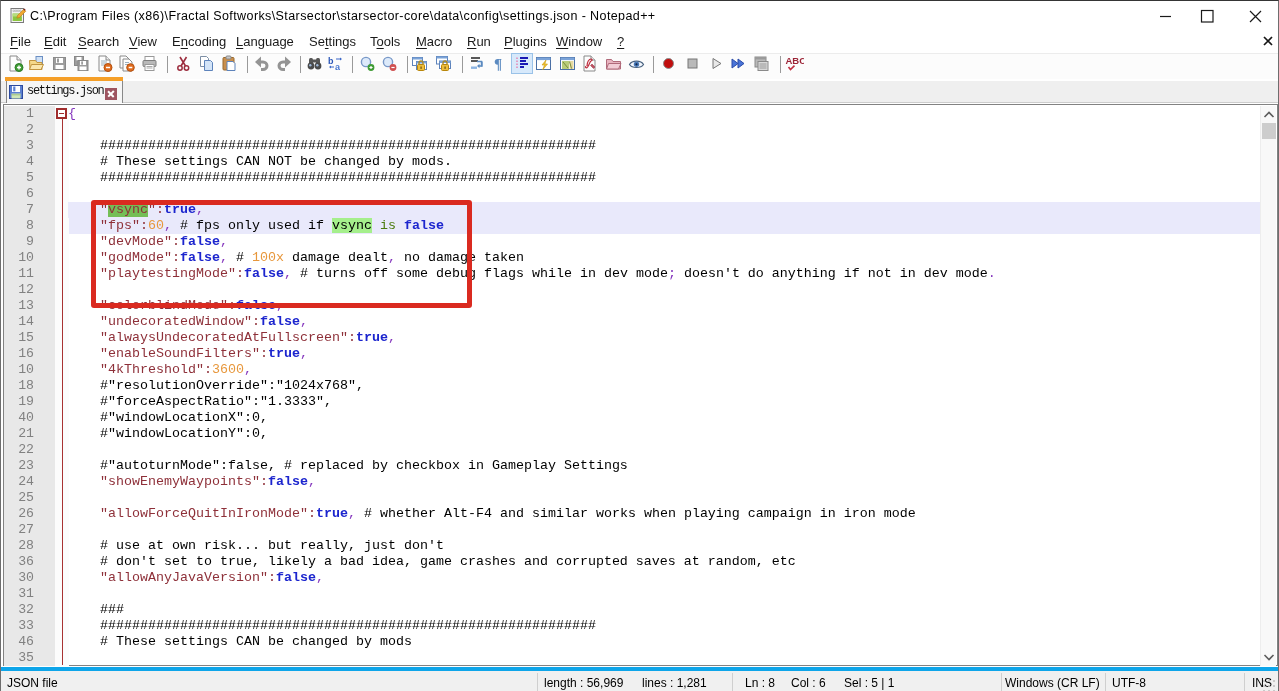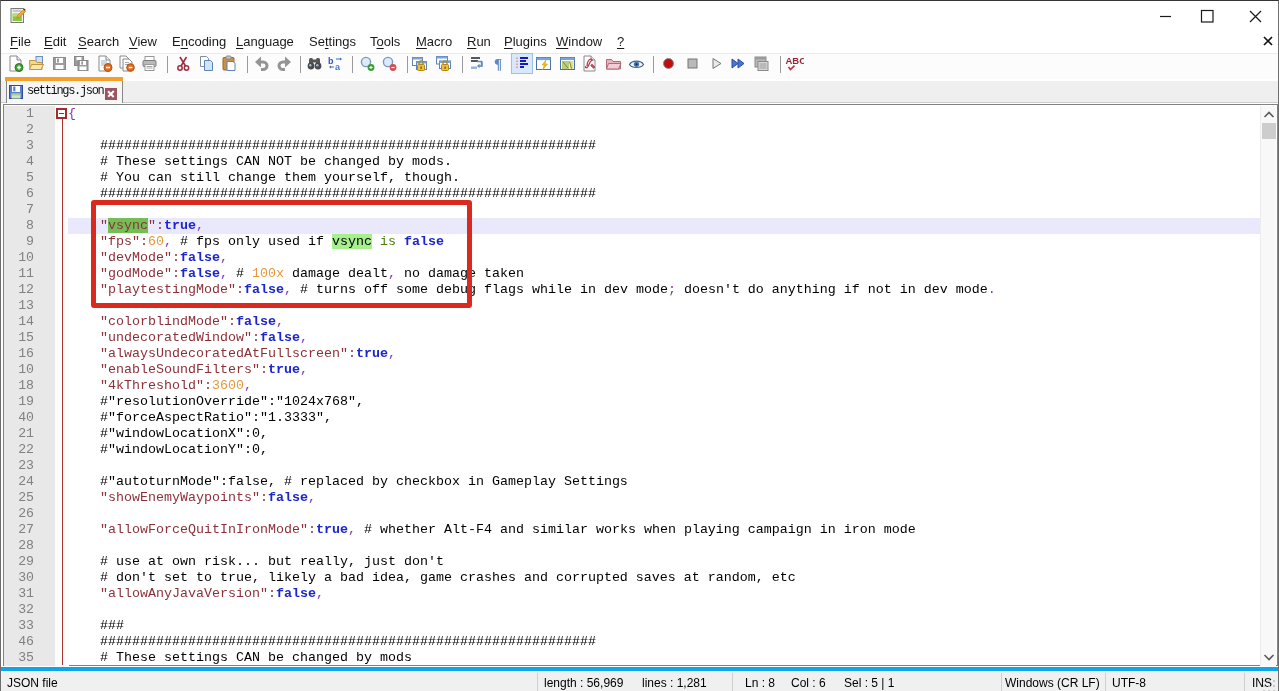--- a/index.html
+++ b/index.html
@@ -55,20 +55,21 @@
 <div id="win">
  <div id="title">
   <svg id="npicon" width="17" height="17" viewBox="0 0 17 17">
     <rect x="1" y="1.5" width="12.5" height="14" fill="#f4f4f4" stroke="#7a7a7a"></rect>
     <rect x="2.6" y="6.5" width="9.3" height="7.5" fill="#8cc63f"></rect>
     <rect x="2.6" y="6.5" width="9.3" height="3" fill="#b6dc7e"></rect>
     <path d="M3 3h1.4v1.6H3zM5.2 3h1.4v1.6H5.2zM7.4 3h1.4v1.6H7.4zM9.6 3h1.4v1.6H9.6z" fill="#fff" stroke="#999" stroke-width="0.5"></path>
     <path d="M13.8 2.2l2 2-6.3 6.3-2.6.6.6-2.6z" fill="#f0a830" stroke="#b97a18" stroke-width="0.6"></path>
     <path d="M14.4 1.6l1.2 1.2-1 1-1.2-1.2z" fill="#7a1f1f"></path>
   </svg>
+  <div class="txt">C:\Program Files (x86)\Fractal Softworks\Starsector\starsector-core\data\config\settings.json - Notepad++</div>
   <svg class="wbtn" style="right:90px" width="45" height="30">
         <path d="M17 15.5h11" stroke="#1a1a1a" stroke-width="1.2"></path>
       </svg>
   <svg class="wbtn" style="right:45px" width="45" height="30">
         <rect x="13.5" y="9.5" width="11.5" height="11.5" fill="none" stroke="#1a1a1a" stroke-width="1.2"></rect>
       </svg>
   <svg class="wbtn" style="right:0" width="45" height="30">
         <path d="M17 10l11 11M28 10L17 21" stroke="#1a1a1a" stroke-width="1.2"></path>
       </svg>
  </div>
@@ -315,38 +316,37 @@
         <div class="cl">19</div>
         <div class="cl">40</div>
         <div class="cl">21</div>
         <div class="cl">22</div>
         <div class="cl">23</div>
         <div class="cl">24</div>
         <div class="cl">25</div>
         <div class="cl">26</div>
         <div class="cl">27</div>
         <div class="cl">28</div>
-        <div class="cl">29</div>
+        <div class="cl">36</div>
         <div class="cl">30</div>
         <div class="cl">31</div>
         <div class="cl">32</div>
         <div class="cl">33</div>
         <div class="cl">46</div>
         <div class="cl">35</div>
       </div>
   <div id="foldmargin"></div>
   <div id="foldline"></div>
   <div id="foldbox"></div>
   <div id="cur8"></div>
   <div id="code">
         <div class="cl"><span style="color:#8435bd">{</span></div>
         <div class="cl"></div>
         <div class="cl"><span style="color:#000000">    ##############################################################</span></div>
         <div class="cl"><span style="color:#000000">    # These settings CAN NOT be changed by mods.</span></div>
-        <div class="cl"><span style="color:#000000">    # You can still change them yourself, though.</span></div>
         <div class="cl"><span style="color:#000000">    ##############################################################</span></div>
         <div class="cl"></div>
         <div class="cl" style="background:#e9e9fb"><span style="color:#8e3039">    "</span><span style="color:#8e3039;background:#74be56">vsync</span><span style="color:#8e3039">"</span><span style="color:#8e3039">:</span><span style="color:#1c25ce;font-weight:bold">true</span><span style="color:#8435bd">,</span></div>
         <div class="cl"><span style="color:#8e3039">    "fps":</span><span style="color:#e7973c">60</span><span style="color:#8435bd">,</span><span style="color:#000000"> # fps only used if </span><span style="color:#000000;background:#a5ef8c">vsync</span><span style="color:#4d7c0f"> is </span><span style="color:#1c25ce;font-weight:bold">false</span></div>
         <div class="cl"><span style="color:#8e3039">    "devMode":</span><span style="color:#1c25ce;font-weight:bold">false</span><span style="color:#8435bd">,</span></div>
         <div class="cl"><span style="color:#8e3039">    "godMode":</span><span style="color:#1c25ce;font-weight:bold">false</span><span style="color:#8435bd">,</span><span style="color:#000000"> # </span><span style="color:#e7973c">100x</span><span style="color:#000000"> damage dealt</span><span style="color:#8435bd">,</span><span style="color:#000000"> no damage taken</span></div>
         <div class="cl"><span style="color:#8e3039">    "playtestingMode":</span><span style="color:#1c25ce;font-weight:bold">false</span><span style="color:#8435bd">,</span><span style="color:#000000"> # turns off some debug flags while in dev mode</span><span style="color:#8435bd">;</span><span style="color:#000000"> doesn't do anything if not in dev mode</span><span style="color:#8435bd">.</span></div>
         <div class="cl"></div>
         <div class="cl"><span style="color:#8e3039">    "colorblindMode":</span><span style="color:#1c25ce;font-weight:bold">false</span><span style="color:#8435bd">,</span></div>
         <div class="cl"><span style="color:#8e3039">    "undecoratedWindow":</span><span style="color:#1c25ce;font-weight:bold">false</span><span style="color:#8435bd">,</span></div>

